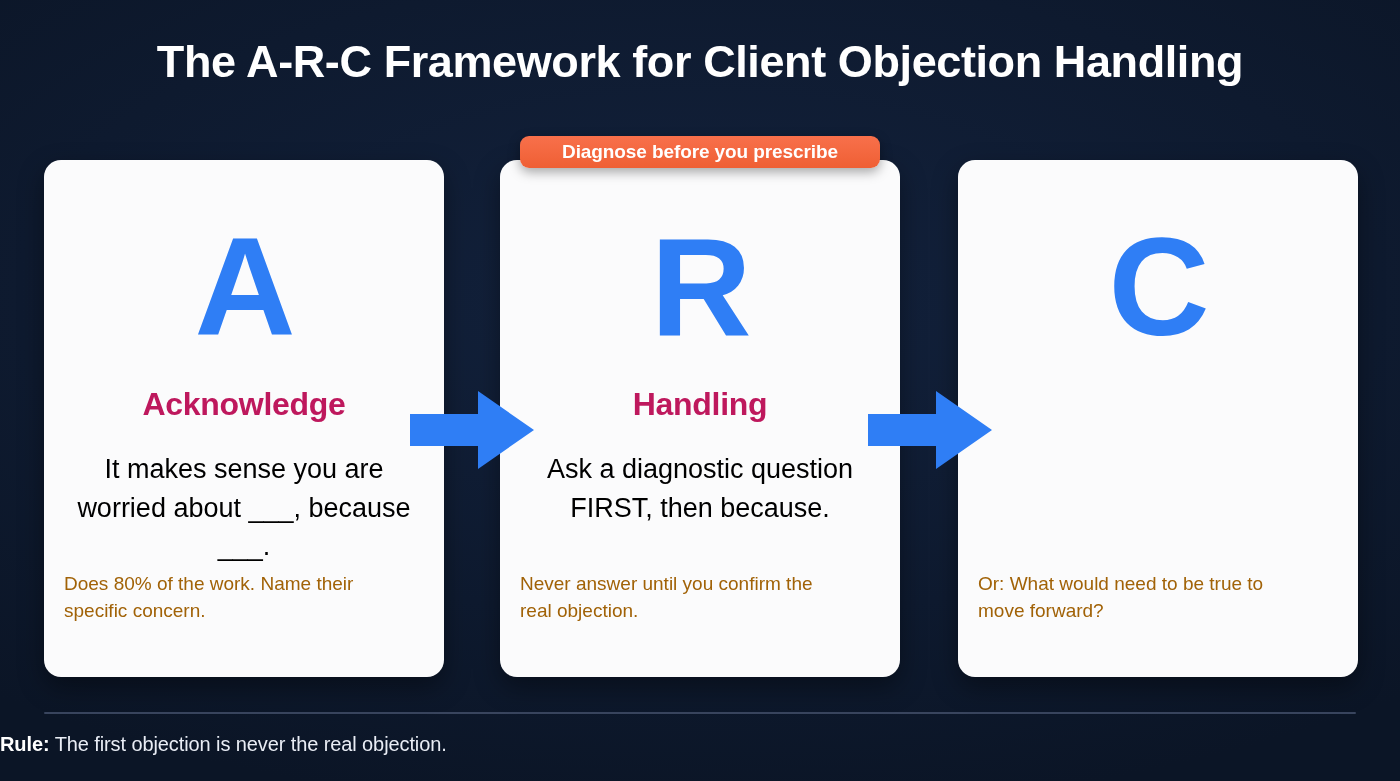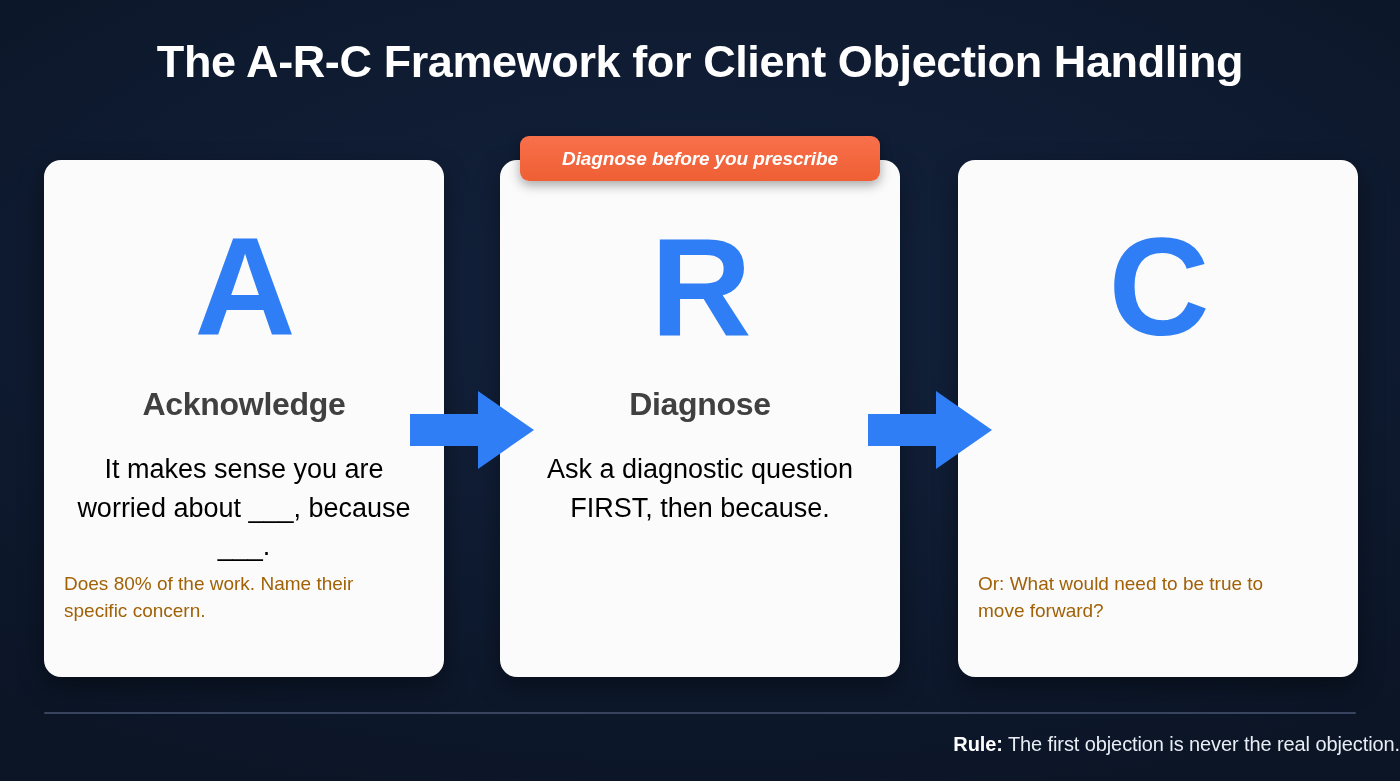--- a/index.html
+++ b/index.html
@@ -61,21 +61,21 @@
     font-size: 140px;
     font-weight: bold;
     line-height: 1;
     margin-top: 54px;
     letter-spacing: -2px;
     height: 146px;
     display: flex;
     align-items: center;
   }
   .card-heading {
-    color: #404040;
+    color: #be185d;
     font-size: 32px;
     font-weight: bold;
     margin-top: 26px;
     text-align: center;
     letter-spacing: -0.3px;
   }
   .card-body {
     color: #000000;
     font-size: 27px;
     line-height: 1.43;
@@ -97,33 +97,32 @@
     padding: 0 20px;
     box-sizing: border-box;
   }
 
   
   .badge {
     position: absolute;
     top: 136px;
     left: 520px;
     width: 360px;
-    height: 45px;
+    height: 32px;
     background: linear-gradient(180deg, #f8704b 0%, #ef5f34 100%);
     border-radius: 9px;
     color: #ffffff;
     font-size: 19px;
     font-weight: bold;
     display: flex;
     align-items: center;
     justify-content: center;
     letter-spacing: -0.1px;
     box-shadow: 0 4px 12px rgba(0,0,0,0.35);
     z-index: 6;
-    font-style: italic;
   }
 
   
   .arrow {
     position: absolute;
     width: 124px;
     height: 78px;
     z-index: 5;
   }
   #arrow-1 { left: 410px; top: 391px; }
@@ -138,21 +137,21 @@
     width: 1312px;
     height: 2px;
     background: #39455e;
     border-radius: 1px;
   }
   .footer {
     position: absolute;
     left: 0;
     top: 733px;
     width: 1400px;
-    text-align: right;
+    text-align: left;
     color: #e9edf5;
     font-size: 20px;
     letter-spacing: -0.1px;
   }
   .footer b { color: #ffffff; font-weight: bold; }
 </style>
 </head>
 <body>
 
 <div class="stage">
@@ -169,22 +168,23 @@
   <div class="arrow" id="arrow-1">
     <svg viewBox="0 0 124 78" xmlns="http://www.w3.org/2000/svg">
       <path d="M0 23 L68 23 L68 0 L124 39 L68 78 L68 55 L0 55 Z" fill="#2f7ef5"></path>
     </svg>
   </div>
 
   <div class="badge">Diagnose before you prescribe</div>
 
   <div class="card" id="card-2">
     <div class="big-letter">R</div>
-    <div class="card-heading">Diagnose</div>
+    <div class="card-heading">Handling</div>
     <div class="card-body">Ask a diagnostic question FIRST, then because.</div>
+    <div class="card-note">Never answer until you confirm the real objection.</div>
   </div>
 
   <div class="arrow" id="arrow-2">
     <svg viewBox="0 0 124 78" xmlns="http://www.w3.org/2000/svg">
       <path d="M0 23 L68 23 L68 0 L124 39 L68 78 L68 55 L0 55 Z" fill="#2f7ef5"></path>
     </svg>
   </div>
 
   <div class="card" id="card-3">
     <div class="big-letter">C</div>

